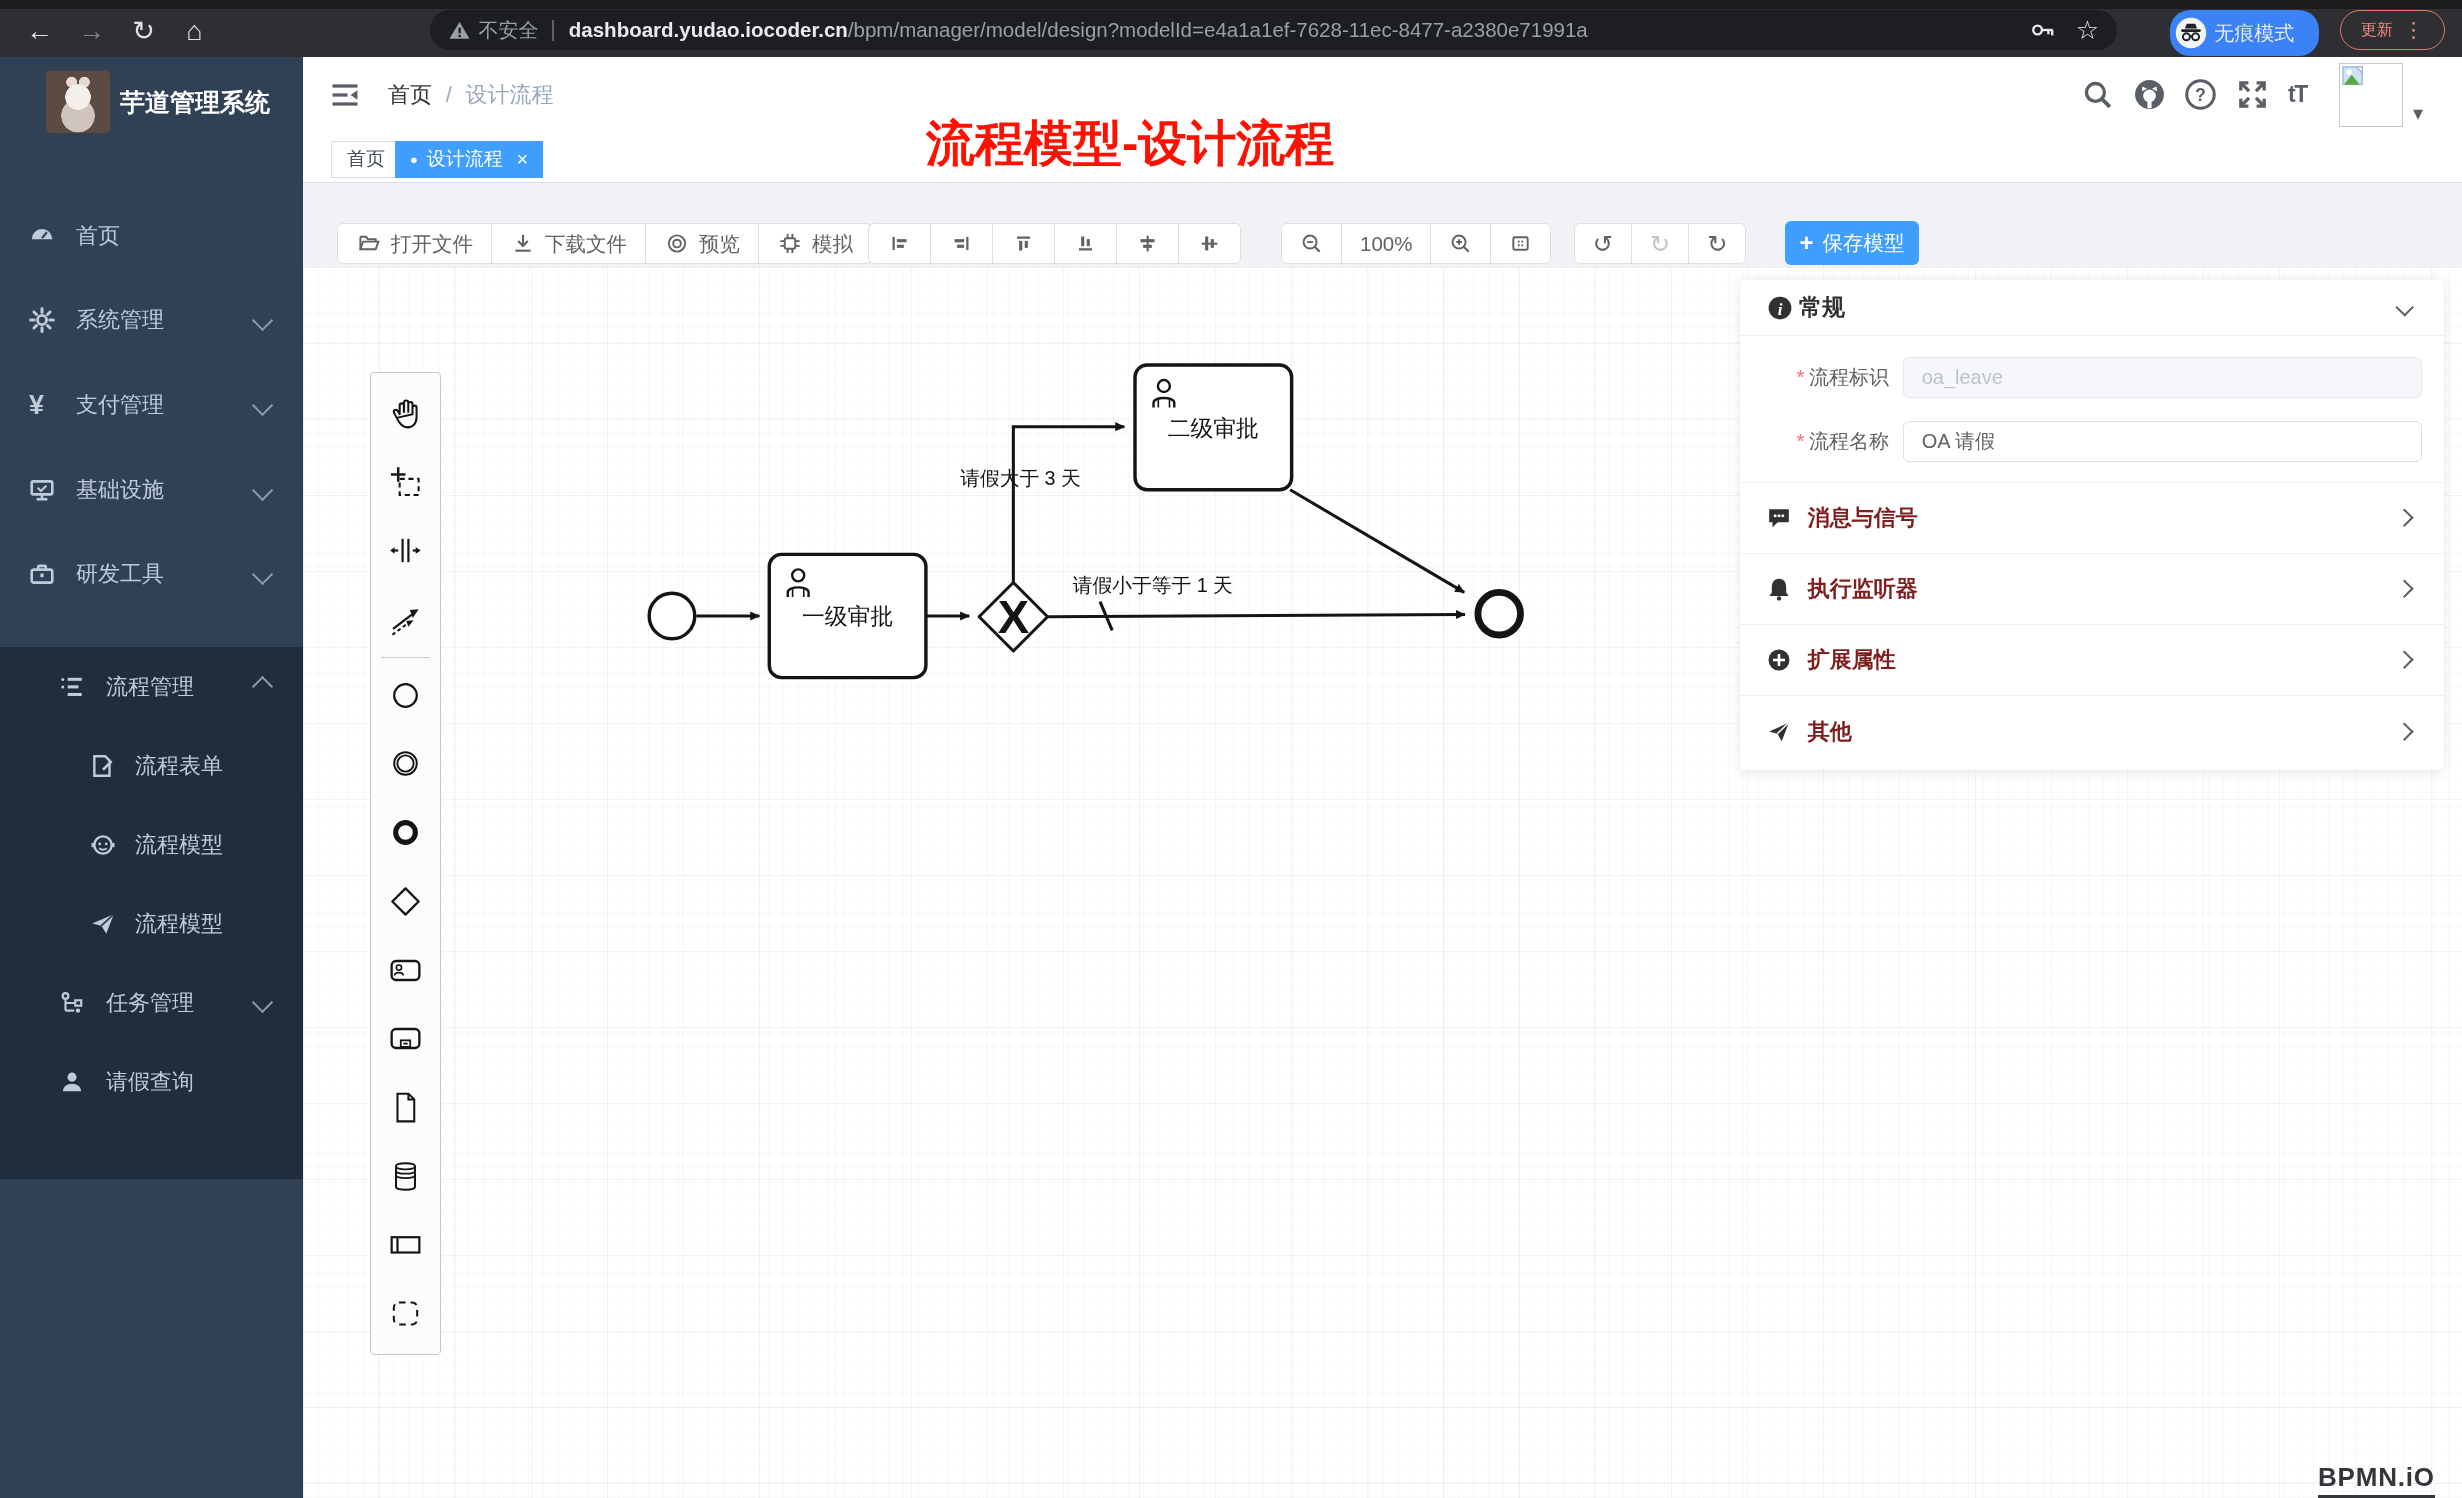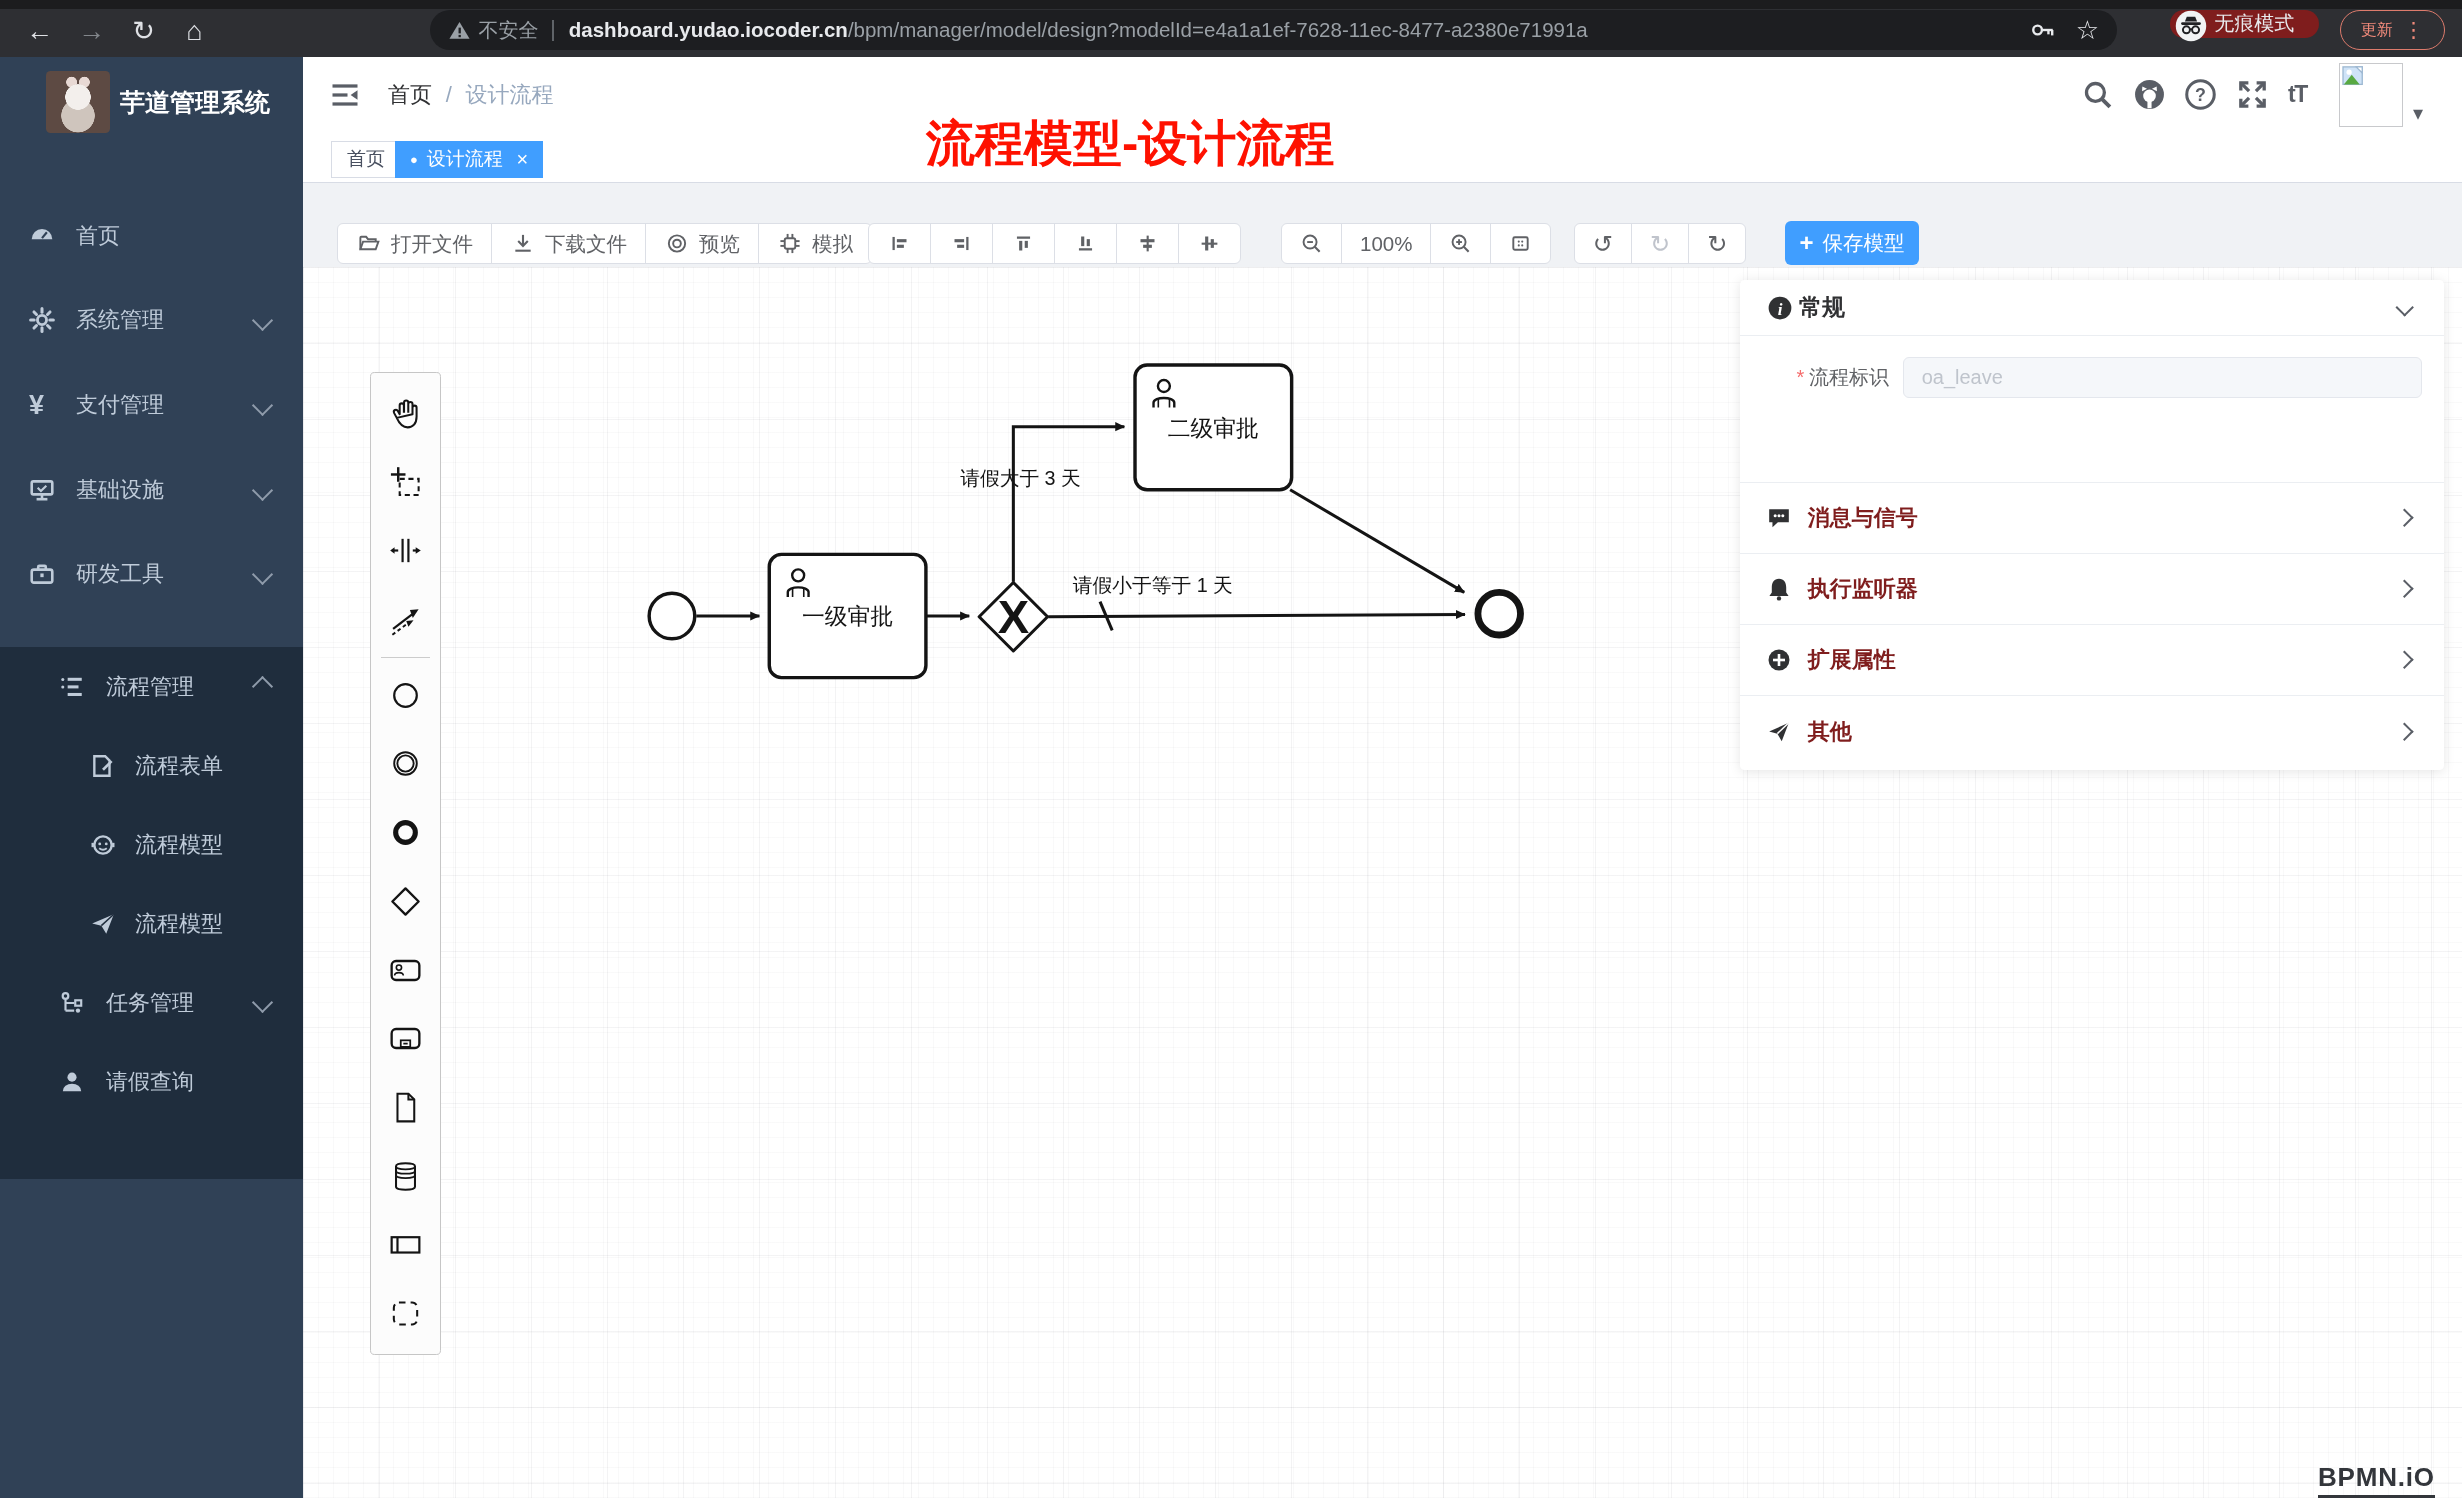--- a/index.html
+++ b/index.html
@@ -10,21 +10,21 @@
 
   
   .browser{left:0;top:0;width:2462px;height:57px;background:#2e2f33}
   .browser-topstrip{left:0;top:0;width:2462px;height:9px;background:#1c1c1e}
   .nav-glyph{color:#dfe1e5;font-size:27px;line-height:40px;text-align:center;width:43px;height:40px;top:10.6px;cursor:pointer}
   .url-pill{left:430px;top:10px;width:1687px;height:40px;background:#1d1e21;border-radius:21px;color:#e8eaed;display:flex;align-items:center;padding:0 18px;box-sizing:border-box}
   .url-host{color:#e8eaed;font-size:20.5px;font-weight:bold}
   .url-path{color:#9aa0a6;font-size:20.5px}
   .sec-label{color:#9aa0a6;font-size:20px;margin:0 13.7px 0 7.6px}
   .url-div{width:1.5px;height:21px;background:#5f6368;margin-right:15px}
-  .chip-incog{left:2170px;top:10px;width:149px;height:28px;background:#7f1d1d;border-radius:20px;display:flex;align-items:flex-start;padding:0 4.6px;box-sizing:border-box}
+  .chip-incog{left:2170px;top:10px;width:149px;height:46px;background:#3b82f6;border-radius:20px;display:flex;align-items:center;padding:0 4.6px;box-sizing:border-box}
   .chip-incog span{color:#e8eaed;font-size:20px;margin-left:7.6px}
   .chip-update{left:2340px;top:10px;width:105px;height:40px;border:1.5px solid #dd7b6c;border-radius:20px;display:flex;align-items:center;justify-content:center;box-sizing:border-box}
   .chip-update span{color:#f18a7b;font-size:16px}
   .chip-update .dots{margin-left:10.6px;font-size:21px;color:#f18a7b}
 
   
   .sidebar{left:0;top:57px;width:303px;height:1441px;background:#304156}
   .logo-row{left:0;top:6px;width:303px;height:76px}
   .logo-img{left:46px;top:7.6px;width:64px;height:62px;border-radius:4.6px;
     background:radial-gradient(circle at 50% 42%,#f3efec 0 26%,transparent 27%),
@@ -629,20 +629,24 @@
     </svg>
     <span class="p-title">常规</span>
     <span class="p-chev chev-down"></span>
   </div>
 
   <div class="p-form">
     <div class="f-row" style="top:21px">
       <span class="f-label"><span class="f-req">*</span><span>流程标识</span></span>
       <input class="f-input f-dis" readonly="" value="oa_leave" style="">
     </div>
+    <div class="f-row" style="top:85px">
+      <span class="f-label"><span class="f-req">*</span><span>流程名称</span></span>
+      <input class="f-input" value="OA 请假" style="">
+    </div>
   </div>
 
   <div class="p-row p-sec">
     <svg width="24" height="24" viewBox="0 0 22 22">
       <path d="M2,3 h18 v12 h-10 l-5,4.5 v-4.5 h-3 z" fill="#303133"></path>
       <circle cx="7.5" cy="9" r="1.4" fill="#fff"></circle>
         <circle cx="11" cy="9" r="1.4" fill="#fff"></circle>
         <circle cx="14.5" cy="9" r="1.4" fill="#fff"></circle>
     </svg>
     <span class="sec-lbl">消息与信号</span>

